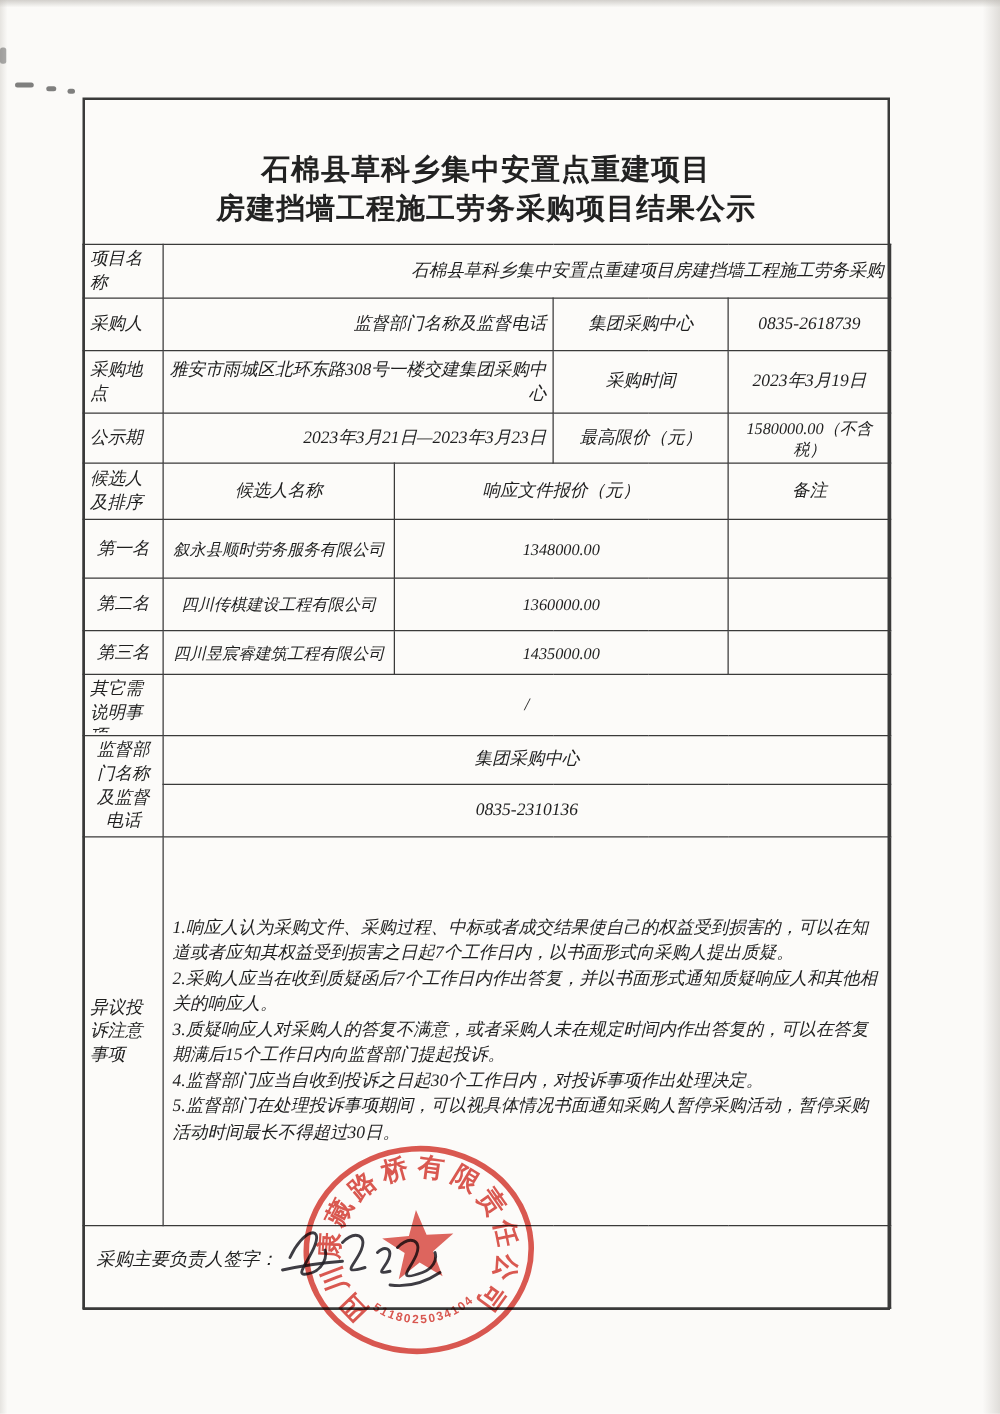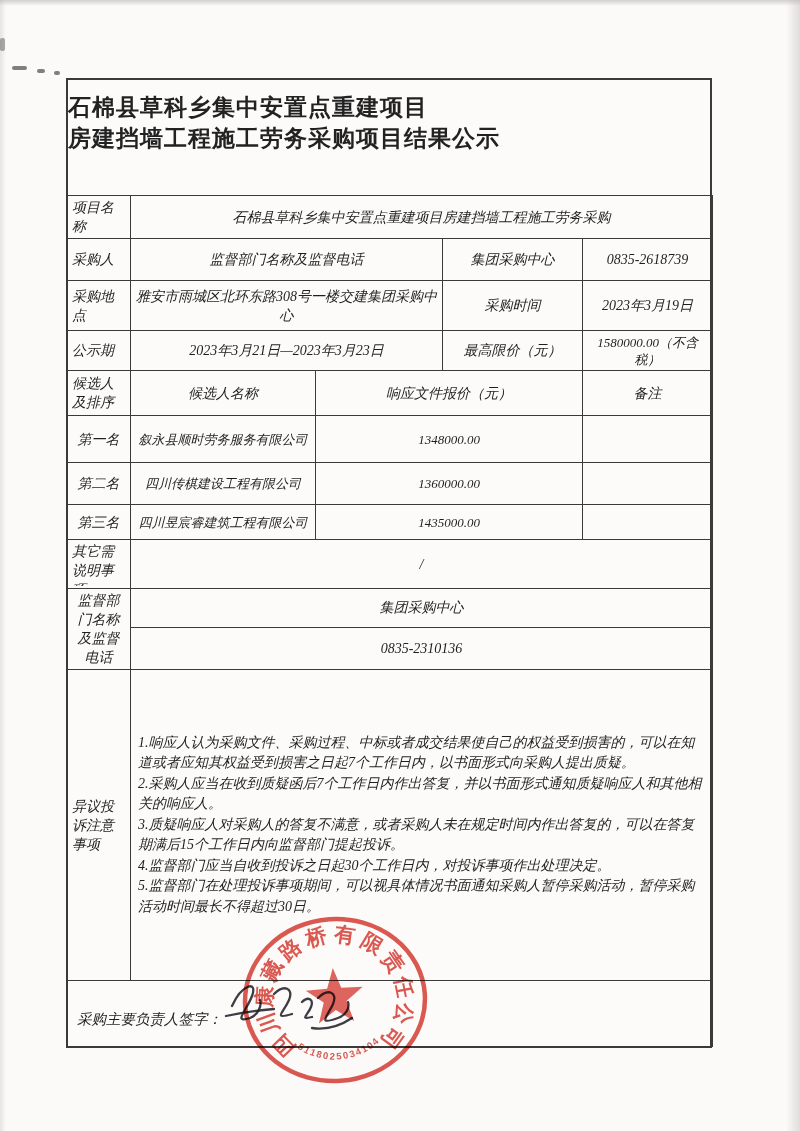--- a/index.html
+++ b/index.html
@@ -10,43 +10,43 @@
       linear-gradient(270deg, rgba(190,186,180,.45) 0, rgba(190,186,180,0) 14px),
       linear-gradient(180deg, rgba(170,166,160,.5) 0, rgba(170,166,160,0) 6px),
       #fbfaf8;
     font-family:"Liberation Serif","DejaVu Serif",serif;
     color:#1f1f1f;
   }
   .doc-frame{
     position:absolute;left:66px;top:78px;width:646px;height:970px;
     border:2px solid #3a3a3a;box-sizing:border-box;background:#fcfbf9;
   }
-  .title-block{height:115px;padding-top:12px;box-sizing:border-box;}
+  .title-block{height:115px;text-align:center;padding-top:40px;box-sizing:border-box;}
   .title-line{
     font-family:"Liberation Sans","DejaVu Sans",sans-serif;
     font-weight:bold;font-size:23px;line-height:31px;letter-spacing:1px;color:#222;
   }
   table.main{
     border-collapse:collapse;table-layout:fixed;width:646px;
     margin-left:-2px;margin-top:0;font-style:italic;
   }
   table.main td{
     border:1.5px solid #3a3a3a;font-size:14px;line-height:19px;
     padding:2px 5px;vertical-align:middle;overflow:hidden;
     word-break:break-all;
   }
   td.lbl{text-align:left;padding-left:7px;}
   td.ctr{text-align:center;}
-  td.lft{text-align:center;padding-left:7px;}
+  td.lft{text-align:right;padding-left:7px;}
   td.clip{vertical-align:top;}
   .clip-inner{height:44px;overflow:hidden;}
   .obj-wrap{padding:4px 2px;}
   .obj-wrap p{margin:0;line-height:20.5px;text-align:left;}
   td.sig-cell{border-left:none;border-right:none;border-bottom:none;position:relative;}
-  .sig-label{position:absolute;left:10px;top:29px;font-size:14.5px;}
+  .sig-label{position:absolute;left:10px;top:18px;font-size:14.5px;}
   
   .signature{position:absolute;left:222px;top:972px;width:160px;height:76px;mix-blend-mode:multiply;z-index:5;}
   .signature path{stroke:#23222a;stroke-width:2.3;fill:none;stroke-linecap:round;opacity:.88;}
   
   .seal{position:absolute;left:235px;top:912px;width:200px;height:176px;
         mix-blend-mode:multiply;opacity:.88;transform:rotate(-4deg);z-index:6;}
   .seal ellipse{fill:none;stroke:#d8423a;stroke-width:4.5;}
   .seal polygon{fill:#d8423a;opacity:.92;}
   .seal .seal-char{font-family:"Liberation Sans","DejaVu Sans",sans-serif;
         font-size:21px;font-weight:bold;fill:#d8423a;text-anchor:middle;dominant-baseline:central;}

